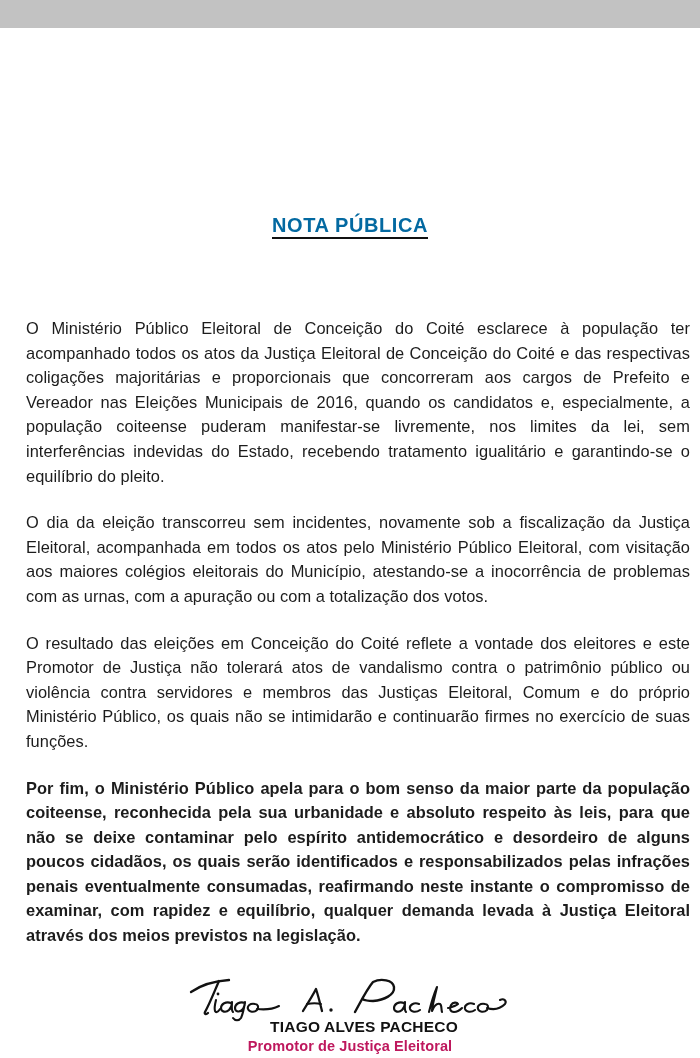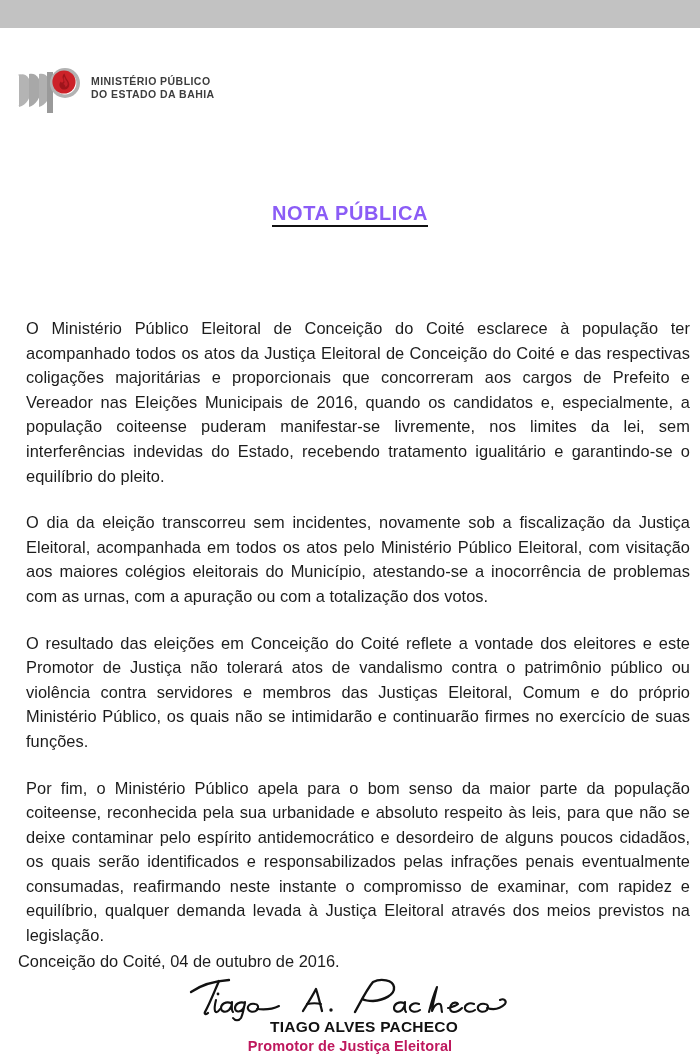--- a/index.html
+++ b/index.html
@@ -63,28 +63,28 @@
     font-size: 10.5px;
     font-weight: bold;
     letter-spacing: 0.45px;
     color: #3d3d3d;
     white-space: nowrap;
   }
 
   
   .doc-title {
     position: absolute;
-    top: 174px;
+    top: 186px;
     left: 0;
     width: 700px;
     text-align: center;
     font-size: 20px;
     font-weight: bold;
     letter-spacing: 0.6px;
-    color: #8b5cf6;
+    color: #0369a1;
   }
   .doc-title span {
     border-bottom: 2px solid #111;
     padding-bottom: 1px;
   }
 
   
   .body-copy {
     position: absolute;
     top: 288px;
@@ -93,21 +93,21 @@
   }
   .body-copy p {
     margin: 0 0 22px 0;
     font-size: 16.4px;
     line-height: 24.6px;
     text-align: justify;
     text-justify: inter-word;
     color: #1c1c1c;
     letter-spacing: 0.05px;
   }
-  .body-copy p:last-child { margin-bottom: 12px; }
+  .body-copy p:last-child { margin-bottom: 12px; font-weight: bold; }
 
   .place-date {
     position: absolute;
     top: 921px;
     left: 18px;
     width: 664px;
     font-size: 16.4px;
     line-height: 24.6px;
     color: #1c1c1c;
     text-align: left;
@@ -143,58 +143,32 @@
     color: #be185d;
   }
 </style>
 </head>
 <body>
 
 <div class="viewer-bar"></div>
 
 <div class="page">
 
-  <div class="letterhead">
-    <svg class="logo-mark" viewBox="0 0 68 50">
-
-      <path d="M4,12 C9,10 11,16 11,24 C11,33 9,40 4,43 C7,41 8,34 8,25 C8,17 7,13 4,12 Z" fill="#a8a8a8"></path>
-      <path d="M5,12 C12,9 17,16 17,25 C17,34 13,42 5,44 L5,12 Z" fill="#b4b4b4"></path>
-      <path d="M15,11 C22,9 27,16 27,25 C27,34 22,42 15,44 L15,11 Z" fill="#a8a8a8"></path>
-      <path d="M25,11 C32,9 37,16 37,25 C37,34 32,42 25,44 L25,11 Z" fill="#b0b0b0"></path>
-
-      <rect x="33" y="9" width="6" height="41" fill="#9a9a9a"></rect>
-
-      <circle cx="51" cy="20" r="15" fill="#b2b2b2"></circle>
-      <circle cx="51" cy="20" r="11.4" fill="#ffffff"></circle>
-
-      <circle cx="50" cy="19" r="11.6" fill="#cc2229"></circle>
-
-      <g>
-        <path d="M50.2,10.4 C47.6,13.4 48.8,15.1 49.3,16.6 C49.8,18.1 49.4,19.2 48.5,19.6 C47.8,19.9 47.0,19.5 46.8,18.6 C45.3,20.3 45.0,22.3 45.9,24.0 C46.9,25.9 49.0,26.9 51.1,26.5 C53.6,26.1 55.4,24.0 55.3,21.5 C55.2,19.0 53.6,17.6 52.6,15.8 C51.6,14.0 51.3,12.1 50.2,10.4 Z" fill="#9e141b"></path>
-        <path d="M50.3,13.6 C49.0,15.6 49.8,16.8 50.3,18.0 C50.9,19.4 50.2,20.6 49.2,20.9 C50.6,21.6 51.5,22.7 51.3,24.0 C52.9,23.4 53.8,22.2 53.7,20.7 C53.6,18.9 52.2,17.7 51.5,16.3 C51.0,15.4 50.7,14.5 50.3,13.6 Z" fill="#c2202a"></path>
-      </g>
-    </svg>
-    <div class="logo-text">
-      <div class="l1">MINISTÉRIO PÚBLICO</div>
-      <div class="l2">DO ESTADO DA BAHIA</div>
-    </div>
-  </div>
 
   <div class="doc-title">
     <span>NOTA PÚBLICA</span>
   </div>
 
   <div class="body-copy">
     <p>O Ministério Público Eleitoral de Conceição do Coité esclarece à população ter acompanhado todos os atos da Justiça Eleitoral de Conceição do Coité e das respectivas coligações majoritárias e proporcionais que concorreram aos cargos de Prefeito e Vereador nas Eleições Municipais de 2016, quando os candidatos e, especialmente, a população coiteense puderam manifestar-se livremente, nos limites da lei, sem interferências indevidas do Estado, recebendo tratamento igualitário e garantindo-se o equilíbrio do pleito.</p>
     <p>O dia da eleição transcorreu sem incidentes, novamente sob a fiscalização da Justiça Eleitoral, acompanhada em todos os atos pelo Ministério Público Eleitoral, com visitação aos maiores colégios eleitorais do Município, atestando-se a inocorrência de problemas com as urnas, com a apuração ou com a totalização dos votos.</p>
     <p>O resultado das eleições em Conceição do Coité reflete a vontade dos eleitores e este Promotor de Justiça não tolerará atos de vandalismo contra o patrimônio público ou violência contra servidores e membros das Justiças Eleitoral, Comum e do próprio Ministério Público, os quais não se intimidarão e continuarão firmes no exercício de suas funções.</p>
     <p>Por fim, o Ministério Público apela para o bom senso da maior parte da população coiteense, reconhecida pela sua urbanidade e absoluto respeito às leis, para que não se deixe contaminar pelo espírito antidemocrático e desordeiro de alguns poucos cidadãos, os quais serão identificados e responsabilizados pelas infrações penais eventualmente consumadas, reafirmando neste instante o compromisso de examinar, com rapidez e equilíbrio, qualquer demanda levada à Justiça Eleitoral através dos meios previstos na legislação.</p>
   </div>
 
-  <div class="place-date">Conceição do Coité, 04 de outubro de 2016.</div>
 
   <div class="sign-block">
     <svg class="signature-img" viewBox="0 0 330 48">
       <g fill="none" stroke="#121212" stroke-linecap="round" stroke-linejoin="round">
 
         <path d="M6,16 C16,9 30,5 44,4" stroke-width="2.3"></path>
         <path d="M34,5 C30,14 25,27 20,36 C19,38 21,39 23,37" stroke-width="2.3"></path>
 
         <path d="M31,24 C30,28 29,32 30,35 C31,37 33,36 35,33" stroke-width="2.1"></path>
         <circle cx="33" cy="18" r="1.4" fill="#121212" stroke="none"></circle>

